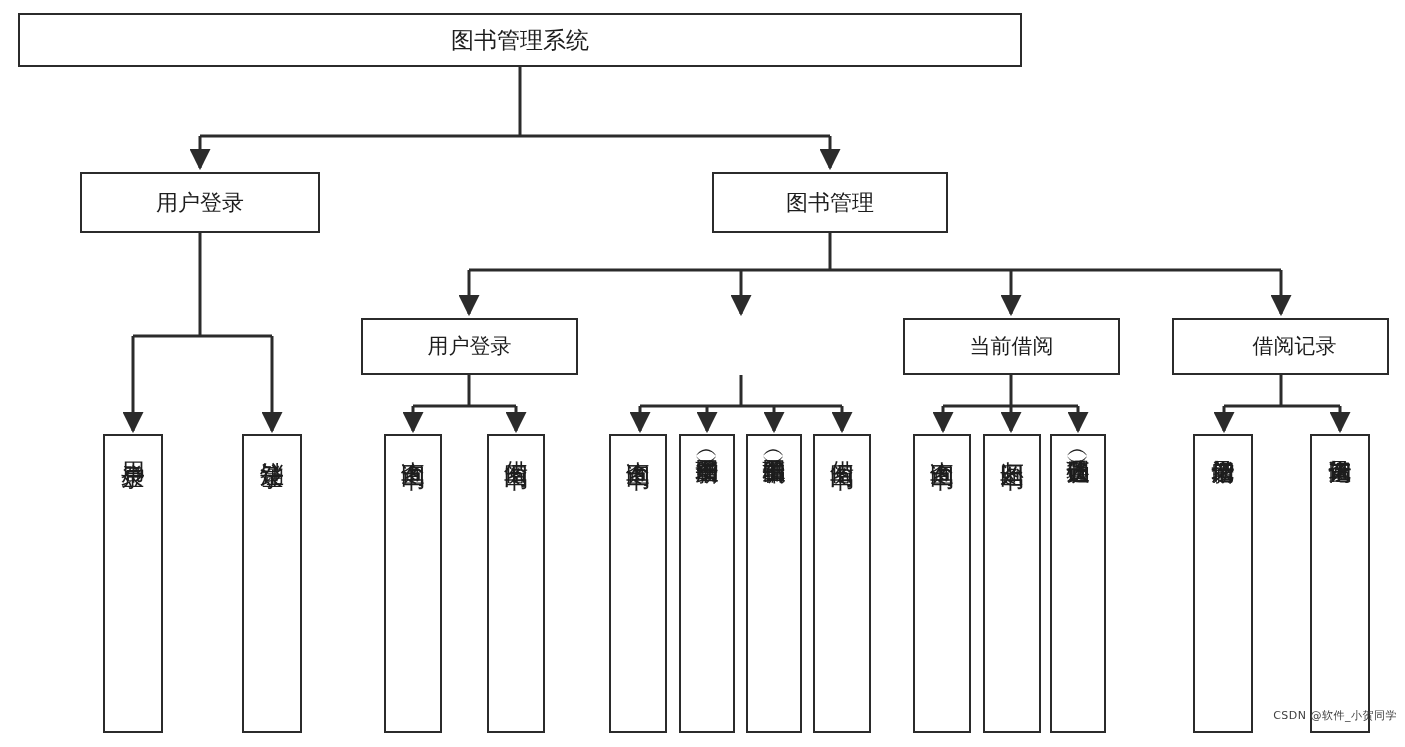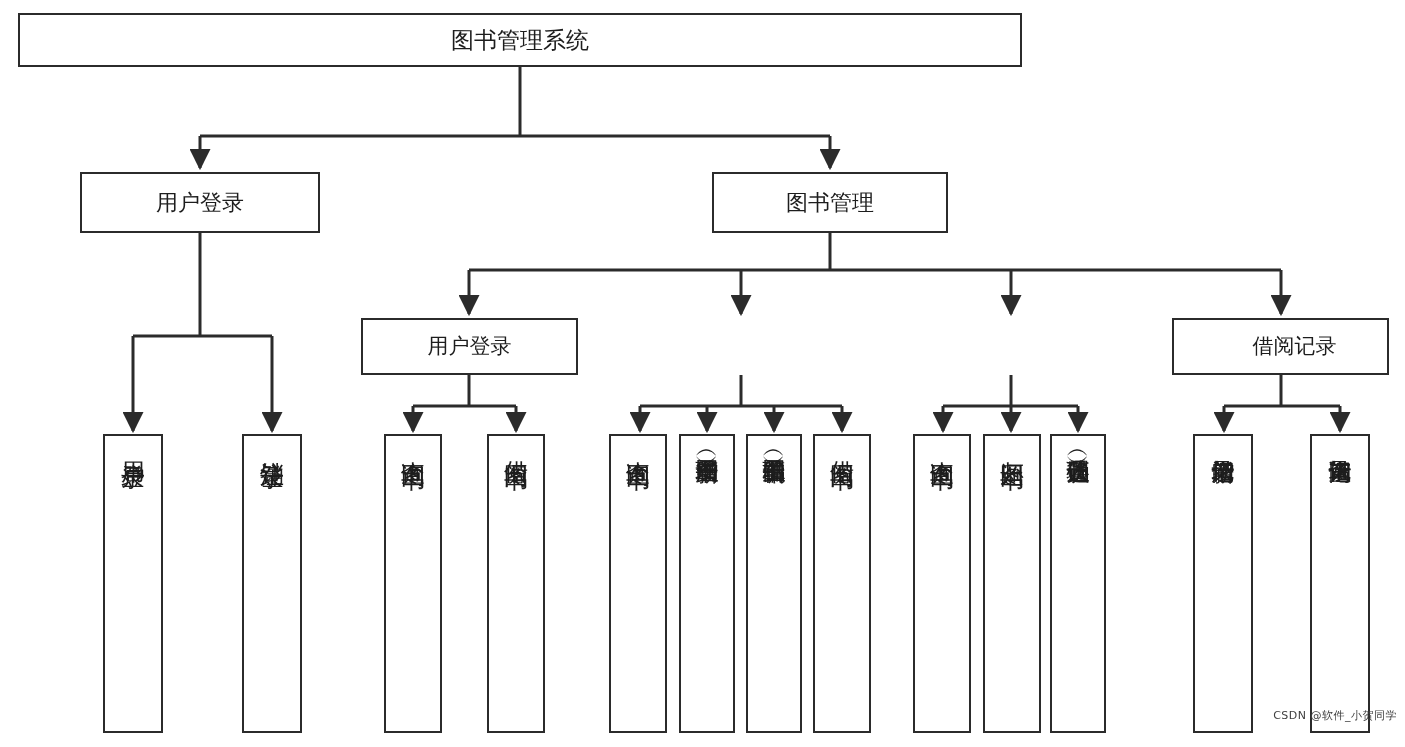--- a/index.html
+++ b/index.html
@@ -135,20 +135,23 @@
   <div class="node lvl2" style="left:80px; top:172px; width:240px; height:61px;">
     <span class="lbl">用户登录</span>
   </div>
   <div class="node lvl2" style="left:712px; top:172px; width:236px; height:61px;align-items:center;">
     <span class="lbl">图书管理</span>
   </div>
 
   <div class="node lvl3" style="left:361px; top:318px; width:217px; height:57px;">
     <span class="lbl">用户登录</span>
   </div>
+  <div class="node lvl3" style="left:903px; top:318px; width:217px; height:57px;">
+    <span class="lbl">当前借阅</span>
+  </div>
   <div class="node lvl3" style="left:1172px; top:318px; width:217px; height:57px;padding-left:28px;">
     <span class="lbl">借阅记录</span>
   </div>
 
   <div class="node leaf" style="left:103px; top:434px; width:60px; height:299px;">
     <span class="lbl">用户登录</span>
   </div>
   <div class="node leaf" style="left:242px; top:434px; width:60px; height:299px;">
     <span class="lbl">注销登录</span>
   </div>

